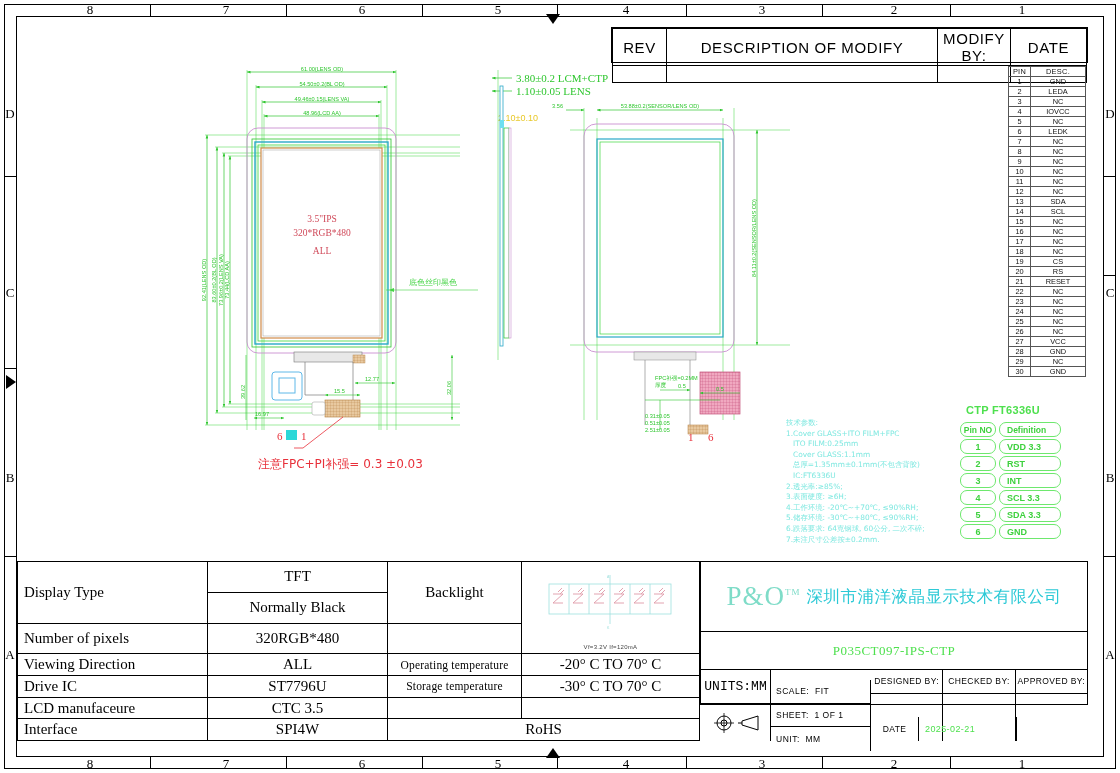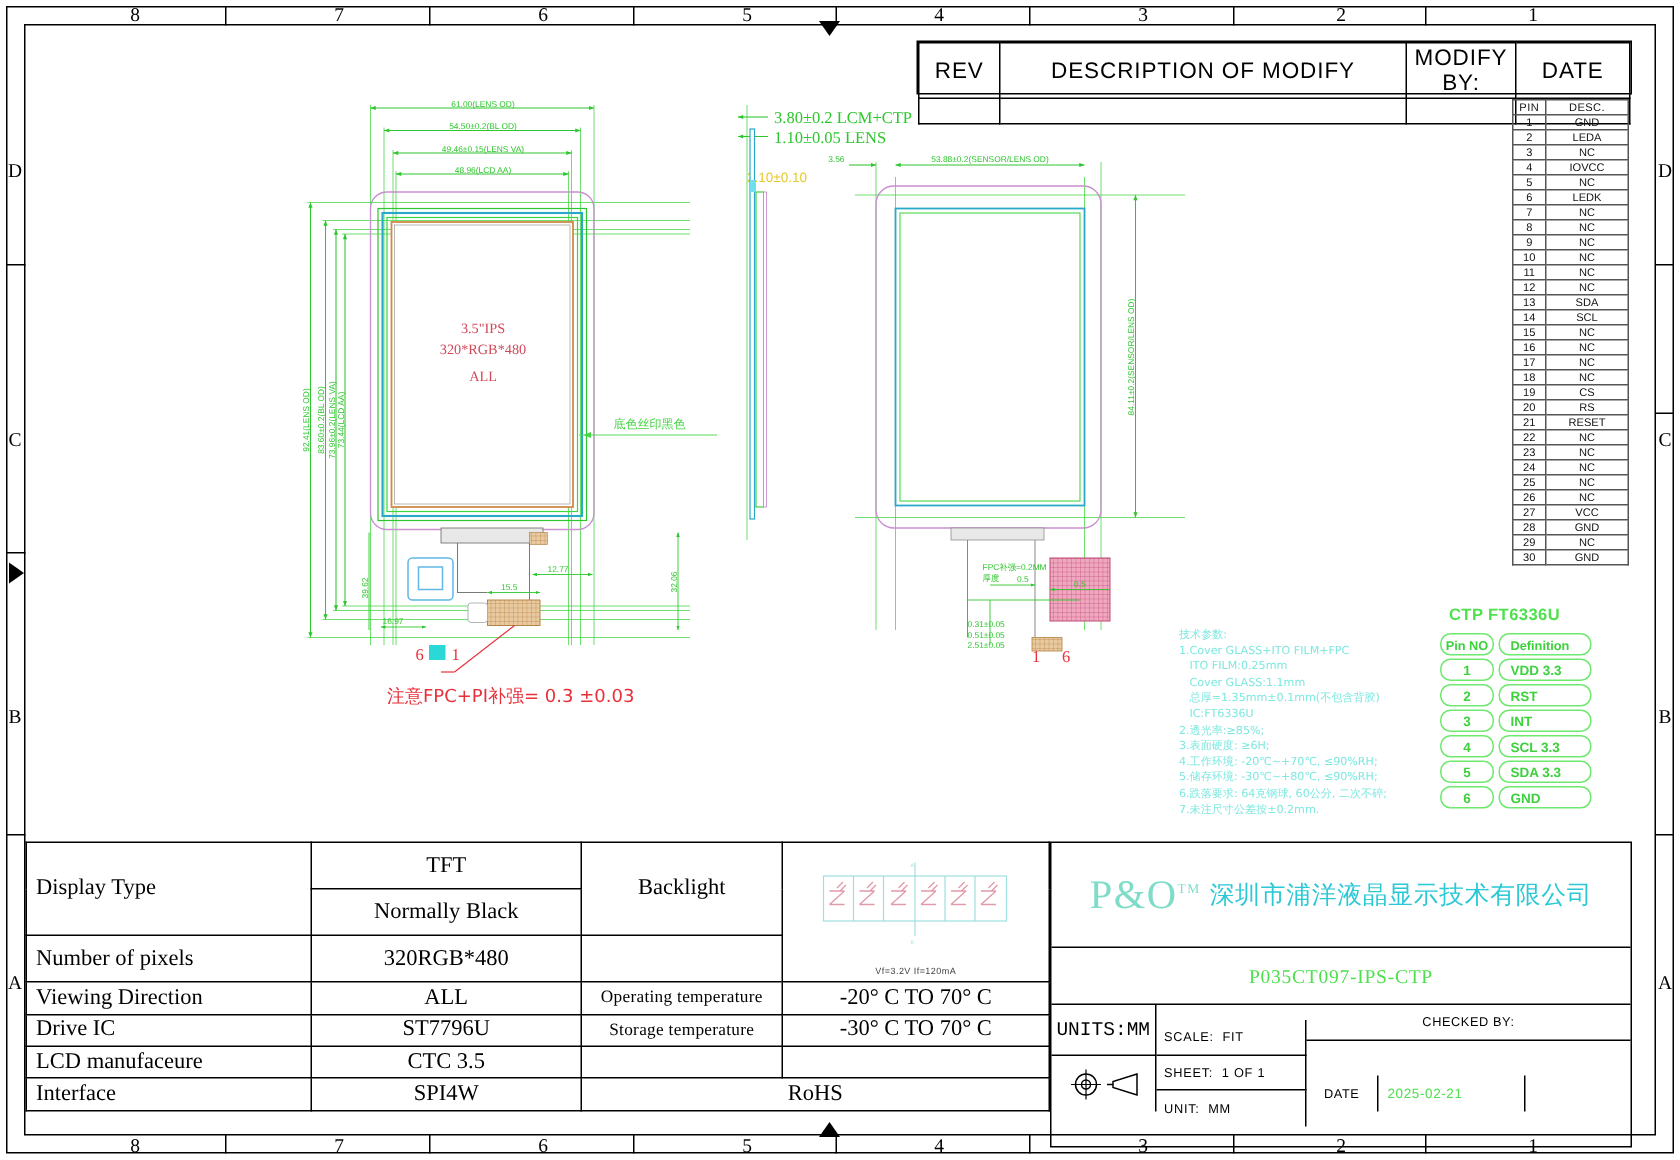--- a/index.html
+++ b/index.html
@@ -105,21 +105,21 @@
   .led-cell { position: relative; padding: 0 !important; }
   .led-note {
     position: absolute; left: 0; right: 0; bottom: 3px;
     text-align: center; font-size: 6px; color: #444;
     font-family: "Liberation Sans", sans-serif; letter-spacing: .3px;
   }
 
   
   .title-block {
     position: absolute; left: 700px; top: 561px;
-    width: 388px; height: 204px;
+    width: 388px; height: 144px;
     border: 1px solid #000;
   }
   .tb-logo-row {
     position: absolute; left:0; top: 0; width: 100%; height: 70px;
     border-bottom: 1px solid #000;
     display: flex; align-items: center; justify-content: center;
   }
   .logo-pando {
     font-family: "Liberation Serif", serif;
     font-size: 27px; color: #7fdcc8; letter-spacing: 1px;
@@ -767,21 +767,27 @@
         </div>
         <div>
           <span>SHEET:</span>&nbsp;&nbsp;<span>1 OF 1</span>
         </div>
         <div>
           <span>UNIT:</span>&nbsp;&nbsp;<span>MM</span>
         </div>
       </div>
       <div class="cols-right">
         <div class="cr">
+          <div class="cr-head">DESIGNED BY:</div>
+        </div>
+        <div class="cr">
           <div class="cr-head">CHECKED BY:</div>
+        </div>
+        <div class="cr">
+          <div class="cr-head">APPROVED BY:</div>
         </div>
       </div>
       <div class="date-split">
         <div style="width:48px; border-right:1px solid #000; display:flex; align-items:center; justify-content:center; font-family:'Liberation Sans',sans-serif; font-size:8.5px; letter-spacing:.4px;">DATE</div>
         <div style="width:98px; border-right:1px solid #000; display:flex; align-items:center; padding-left:6px; font-family:'Liberation Sans',sans-serif; font-size:9px; color:#4ee04e; letter-spacing:.4px;">2025-02-21</div>
         <div style="flex:1;"></div>
       </div>
     </div>
   </div>
 

